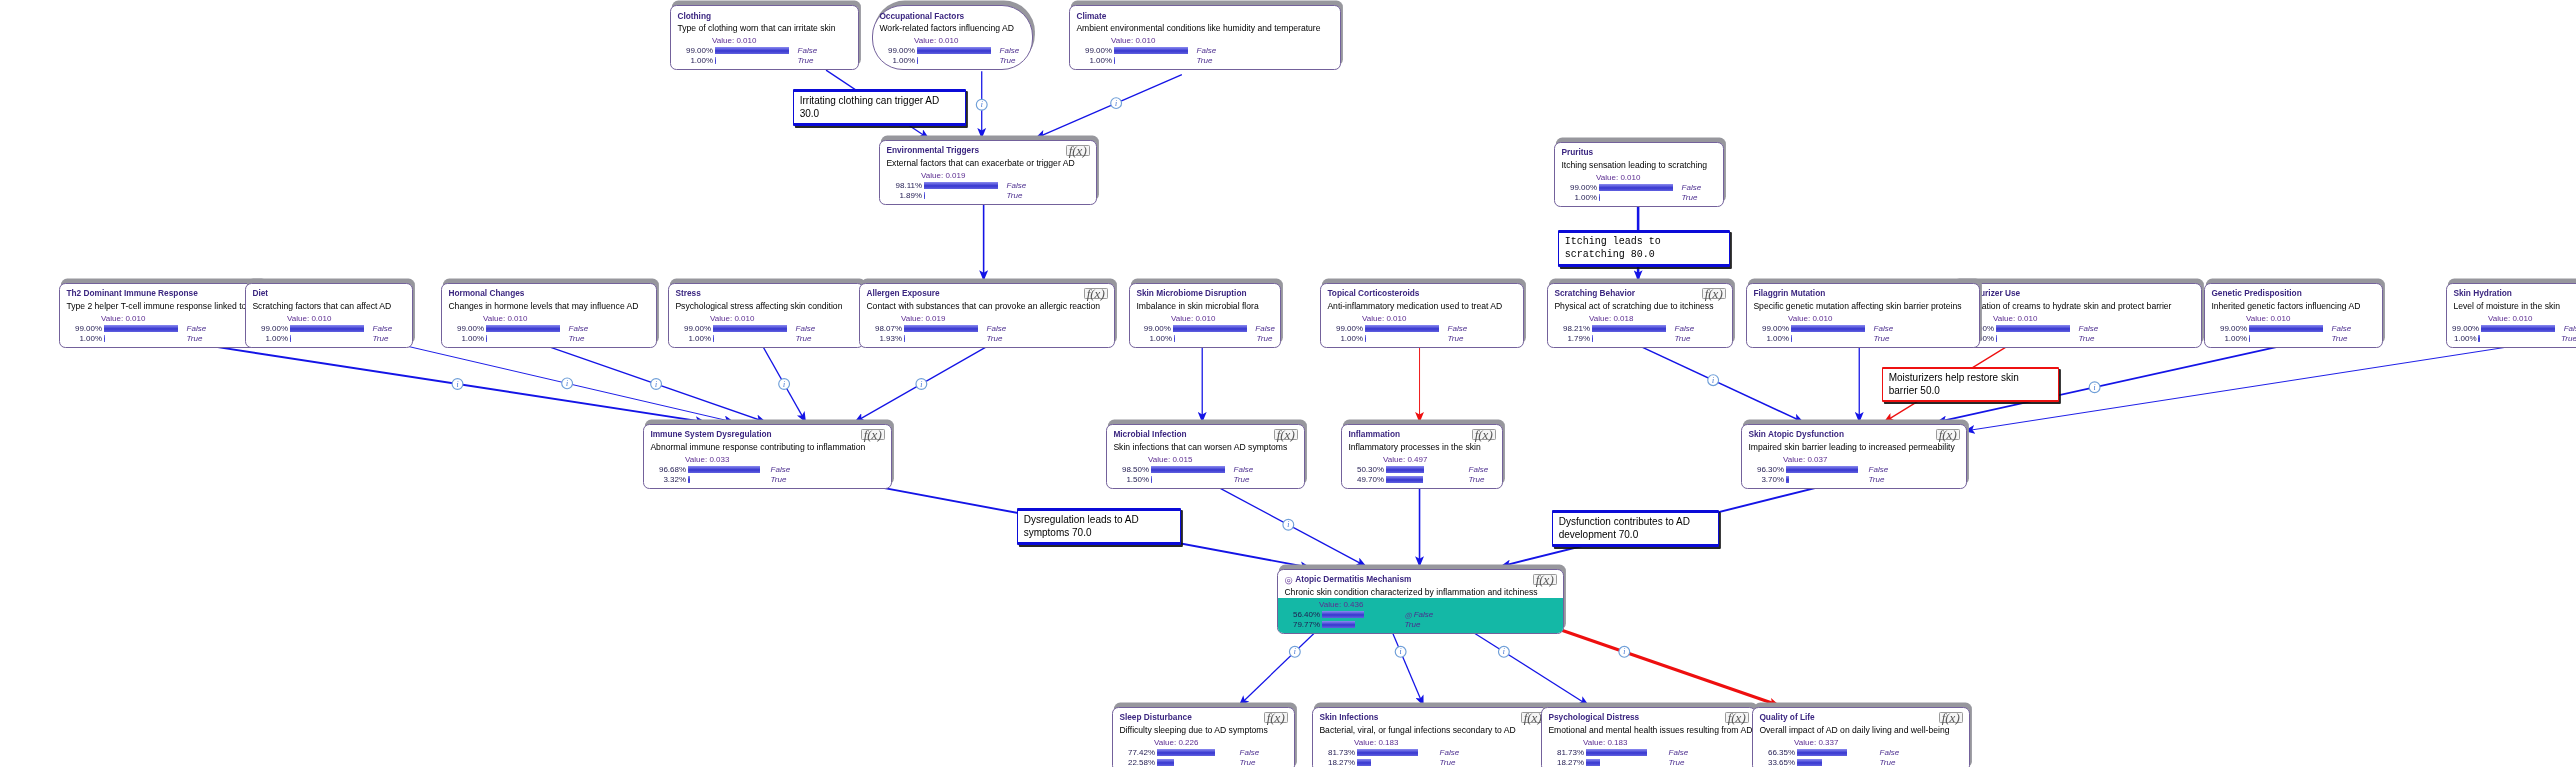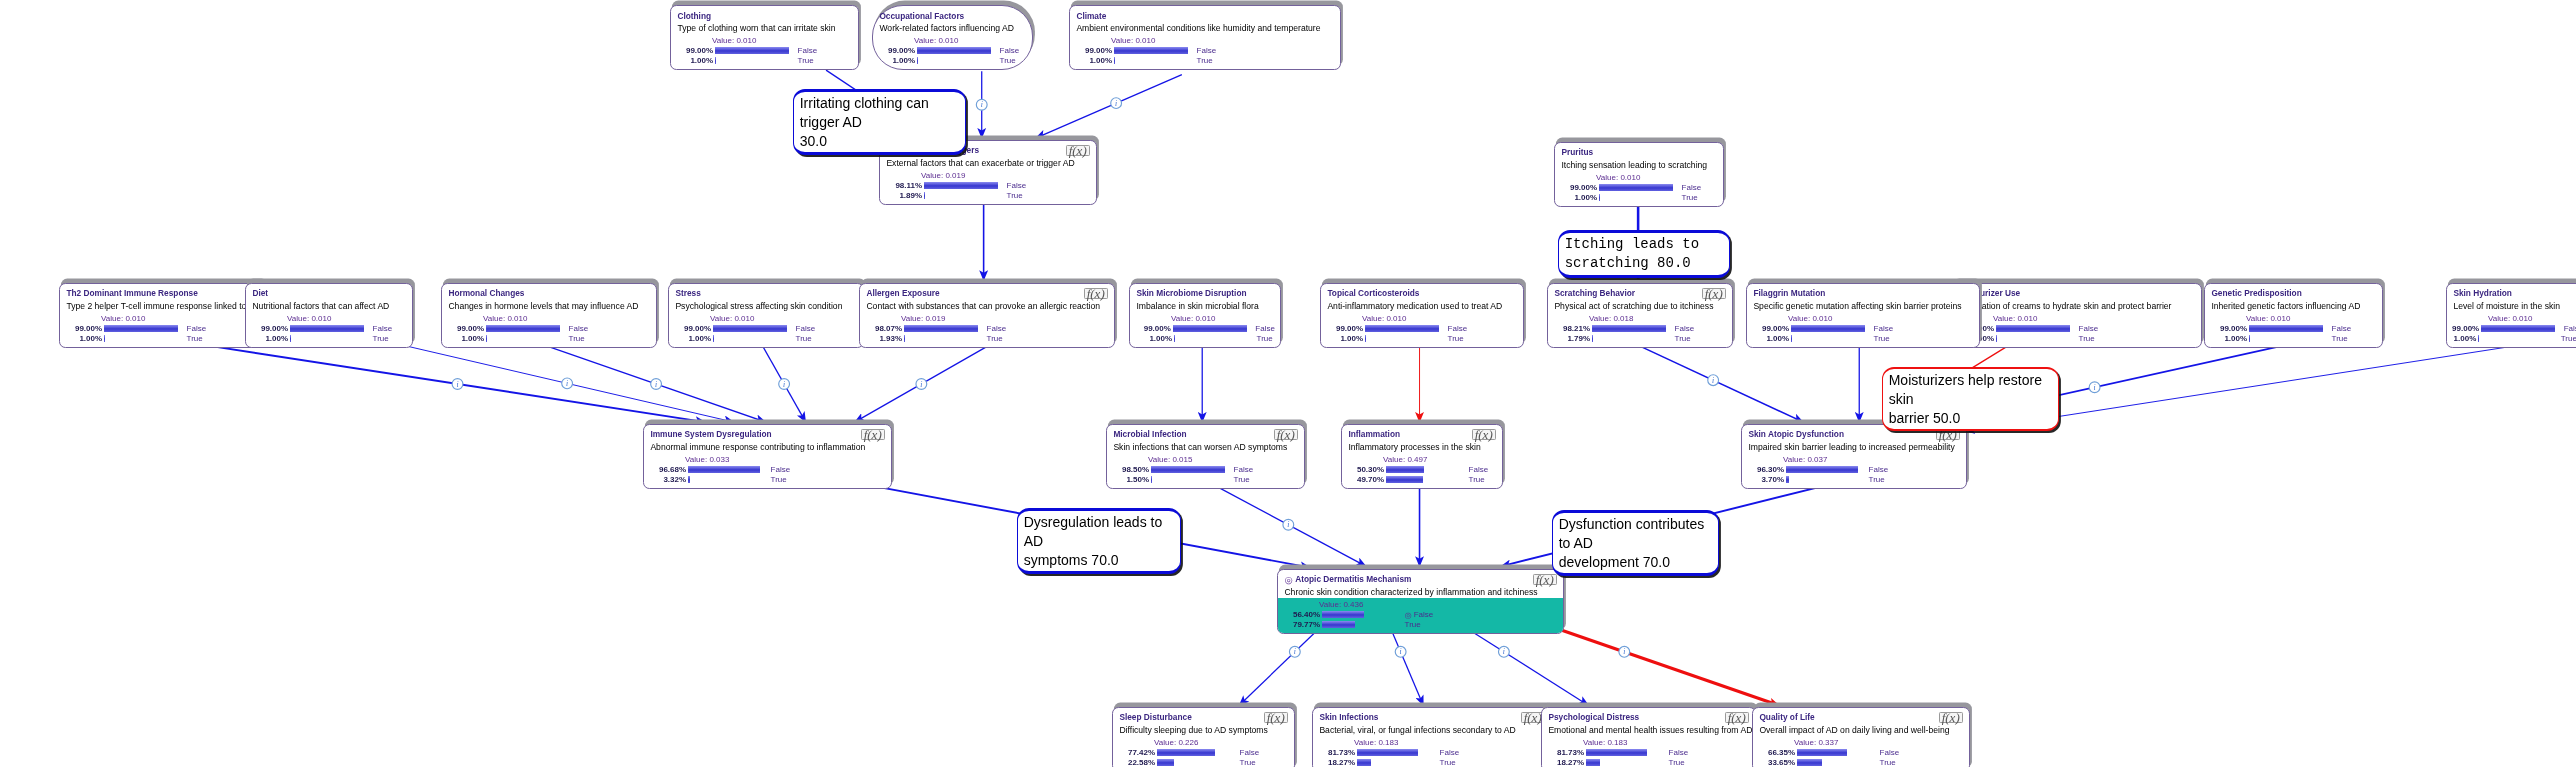--- a/index.html
+++ b/index.html
@@ -13,29 +13,29 @@
   .node-title{font-weight:bold;font-size:8.3px;color:#3b2680;white-space:nowrap;}
   .target-icon{color:#5c2d91;font-size:9.5px;margin-right:2.5px;line-height:1;}
   .fx-icon{margin-left:auto;font-family:"Liberation Serif",serif;font-style:italic;font-size:13px;
            color:#555;border:0.6px solid #9a9a9a;background:#f5f5f5;border-radius:1.3px;
            padding:0 1.9px;line-height:9px;}
   .node-desc{font-size:8.6px;color:#000;padding:1.9px 6.4px 0 6.4px;white-space:nowrap;}
   .node-body{margin-top:1.3px;padding:0.6px 5.1px 4.4px 5.1px;border-radius:0 0 5.1px 5.1px;}
   .node-body.green{background:#14b8a6;}
   .value-line{font-size:8px;color:#5c2d91;margin:0.6px 0 1.3px 36px;white-space:nowrap;}
   .state-row{display:flex;align-items:center;height:9.5px;font-size:8px;white-space:nowrap;}
-  .state-pct{width:37px;text-align:right;font-weight:bold;color:#201a50;margin-right:1.9px;}
+  .state-pct{width:37px;text-align:right;font-weight:normal;color:#201a50;margin-right:1.9px;}
   .bar-track{width:75px;height:7px;position:relative;flex:0 0 75px;}
   .bar{height:7px;background:linear-gradient(180deg,#8b8bf0 0%,#3737cf 55%,#6161e0 100%);}
-  .state-label{margin-left:7.6px;color:#4b2d8e;display:flex;align-items:flex-end;}
+  .state-label{margin-left:7.6px;color:#4b2d8e;display:flex;align-items:flex-end;font-style:italic;}
   .state-label .target-icon{font-size:8.3px;margin-right:1.9px;}
 
-  .elabel{position:absolute;z-index:5;background:#fff;color:#000;font-size:14px;line-height:1.35;
+  .elabel{position:absolute;z-index:5;background:#fff;color:#000;font-size:10px;line-height:1.35;
           padding:1.9px 5.7px;border:1.3px solid #0b0bd8;border-top-width:3.2px;border-bottom-width:3.2px;
-          border-radius:12px;box-shadow:1.9px 1.9px 0 0 rgba(15,15,15,0.9);white-space:pre-line;}
+          border-radius:1px;box-shadow:1.9px 1.9px 0 0 rgba(15,15,15,0.9);white-space:pre-line;}
   .elabel.red{border-color:#ee1111;border-top-width:2.5px;border-bottom-width:2.5px;}
 </style>
 </head>
 <body>
 
 <div id="canvas">
     <svg id="edge-layer" width="2576" height="768" viewBox="0 0 4054 1208">
       <defs>
         <marker id="arr-blue" markerUnits="userSpaceOnUse" markerWidth="18" markerHeight="14" refX="16" refY="7" orient="auto">
           <path d="M0,0 L17,7 L0,14 L4,7 z" fill="#1414e6"></path>
@@ -286,21 +286,21 @@
           <span class="state-label">
             <span>True</span>
           </span>
         </div>
       </div>
     </div>
     <div class="node" style="left: 245px; top: 283px; width: 166px; z-index: 1;">
       <div class="node-header">
         <span class="node-title">Diet</span>
       </div>
-      <div class="node-desc">Nutritional factors that can affect AD</div>
+      <div class="node-desc">Scratching factors that can affect AD</div>
       <div class="node-body">
         <div class="value-line">Value: 0.010</div>
         <div class="state-row">
           <span class="state-pct">99.00%</span>
           <span class="bar-track">
             <span class="bar" style="display: block; width: 74px;"></span>
           </span>
           <span class="state-label">
             <span>False</span>
           </span>

